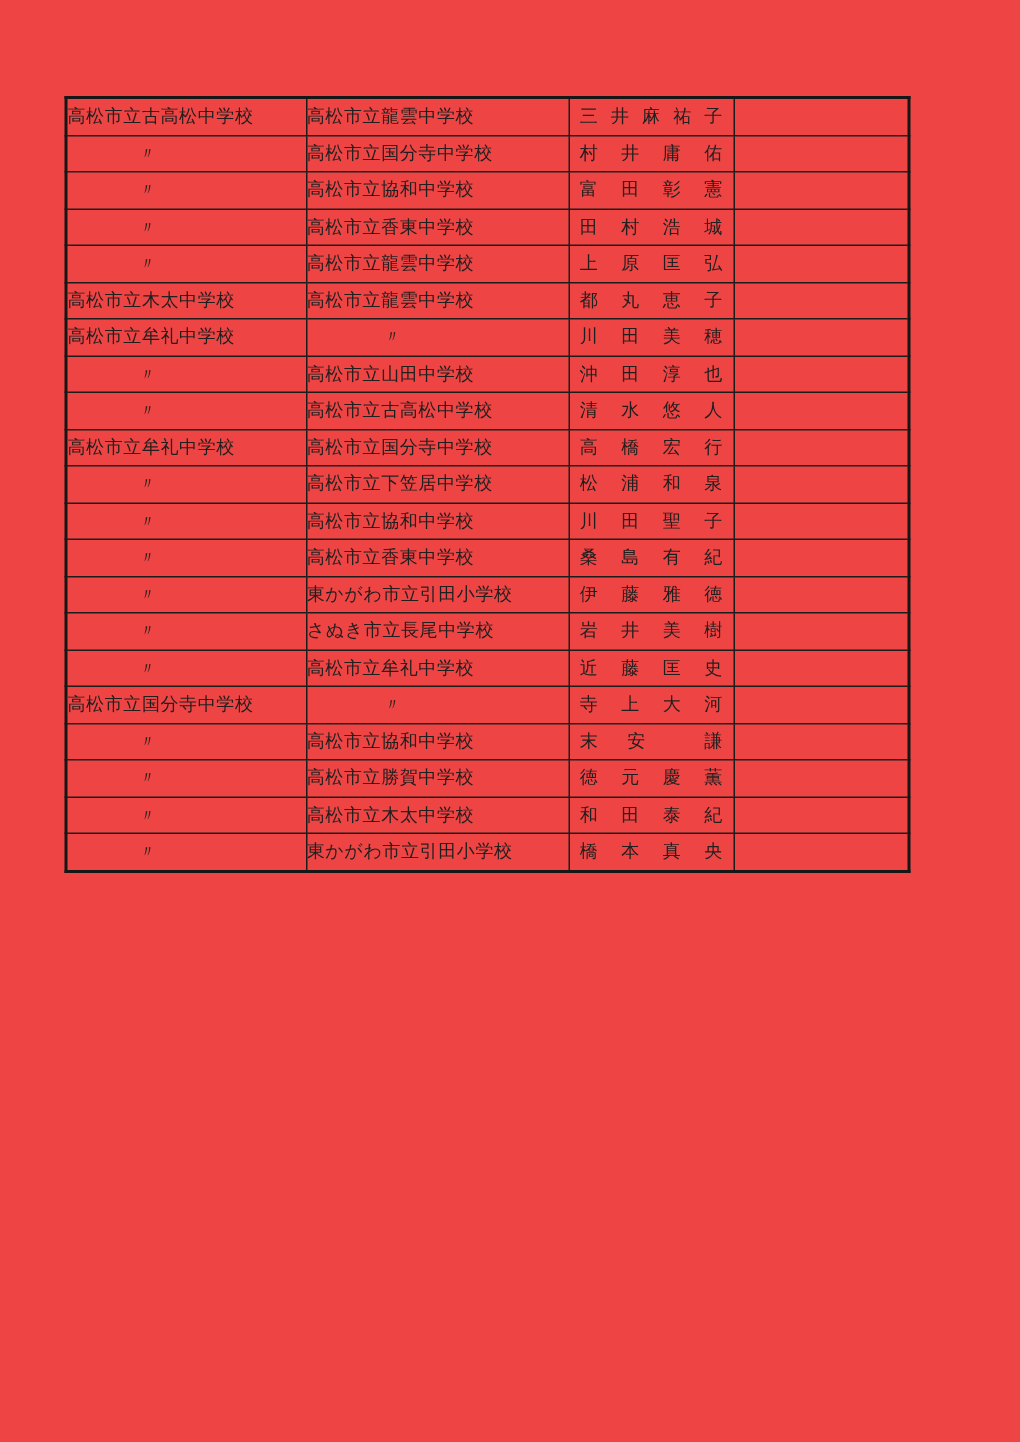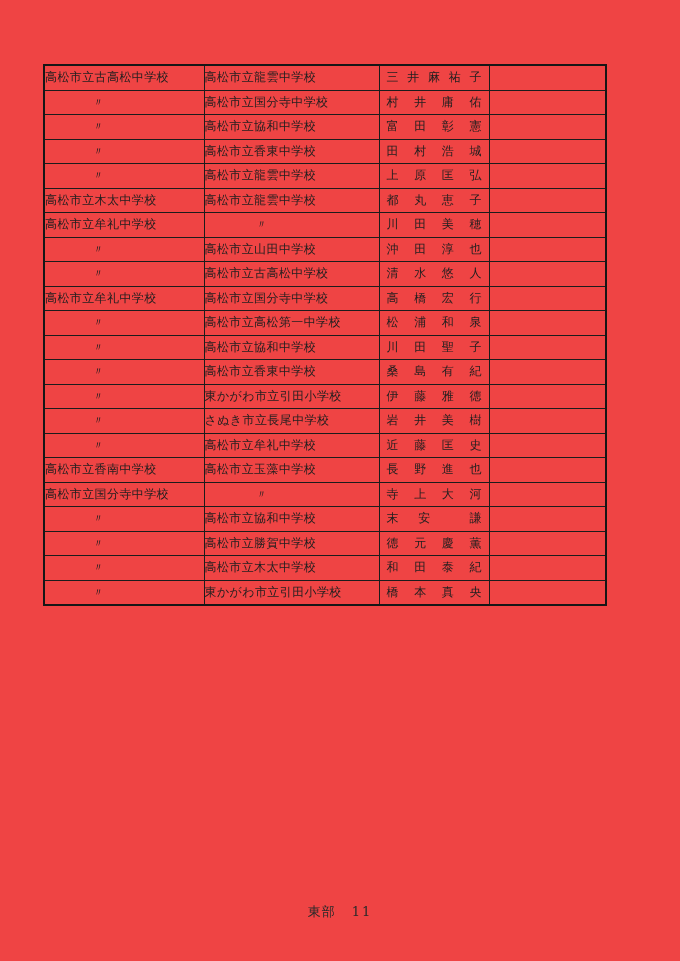--- a/index.html
+++ b/index.html
@@ -206,21 +206,21 @@
               <span class="nch">高</span>
               <span class="nch">橋</span>
               <span class="nch">宏</span>
               <span class="nch">行</span>
             </div>
           </td>
           <td class="c-blank"></td>
         </tr>
         <tr>
           <td class="c-from ditto">〃</td>
-          <td class="c-to">高松市立高松第一中学校</td>
+          <td class="c-to">高松市立下笠居中学校</td>
           <td class="c-name">
             <div class="name-wrap">
               <span class="nch">松</span>
               <span class="nch">浦</span>
               <span class="nch">和</span>
               <span class="nch">泉</span>
             </div>
           </td>
           <td class="c-blank"></td>
         </tr>
@@ -283,33 +283,20 @@
             <div class="name-wrap">
               <span class="nch">近</span>
               <span class="nch">藤</span>
               <span class="nch">匡</span>
               <span class="nch">史</span>
             </div>
           </td>
           <td class="c-blank"></td>
         </tr>
         <tr>
-          <td class="c-from">高松市立香南中学校</td>
-          <td class="c-to">高松市立玉藻中学校</td>
-          <td class="c-name">
-            <div class="name-wrap">
-              <span class="nch">長</span>
-              <span class="nch">野</span>
-              <span class="nch">進</span>
-              <span class="nch">也</span>
-            </div>
-          </td>
-          <td class="c-blank"></td>
-        </tr>
-        <tr>
           <td class="c-from">高松市立国分寺中学校</td>
           <td class="c-to ditto">〃</td>
           <td class="c-name">
             <div class="name-wrap">
               <span class="nch">寺</span>
               <span class="nch">上</span>
               <span class="nch">大</span>
               <span class="nch">河</span>
             </div>
           </td>
@@ -363,17 +350,14 @@
               <span class="nch">本</span>
               <span class="nch">真</span>
               <span class="nch">央</span>
             </div>
           </td>
           <td class="c-blank"></td>
         </tr>
       </tbody>
   </table>
 
-  <div class="footer">
-    <span>東部</span><span class="page-num">11</span>
-  </div>
 
 </div>
 
 </body></html>

